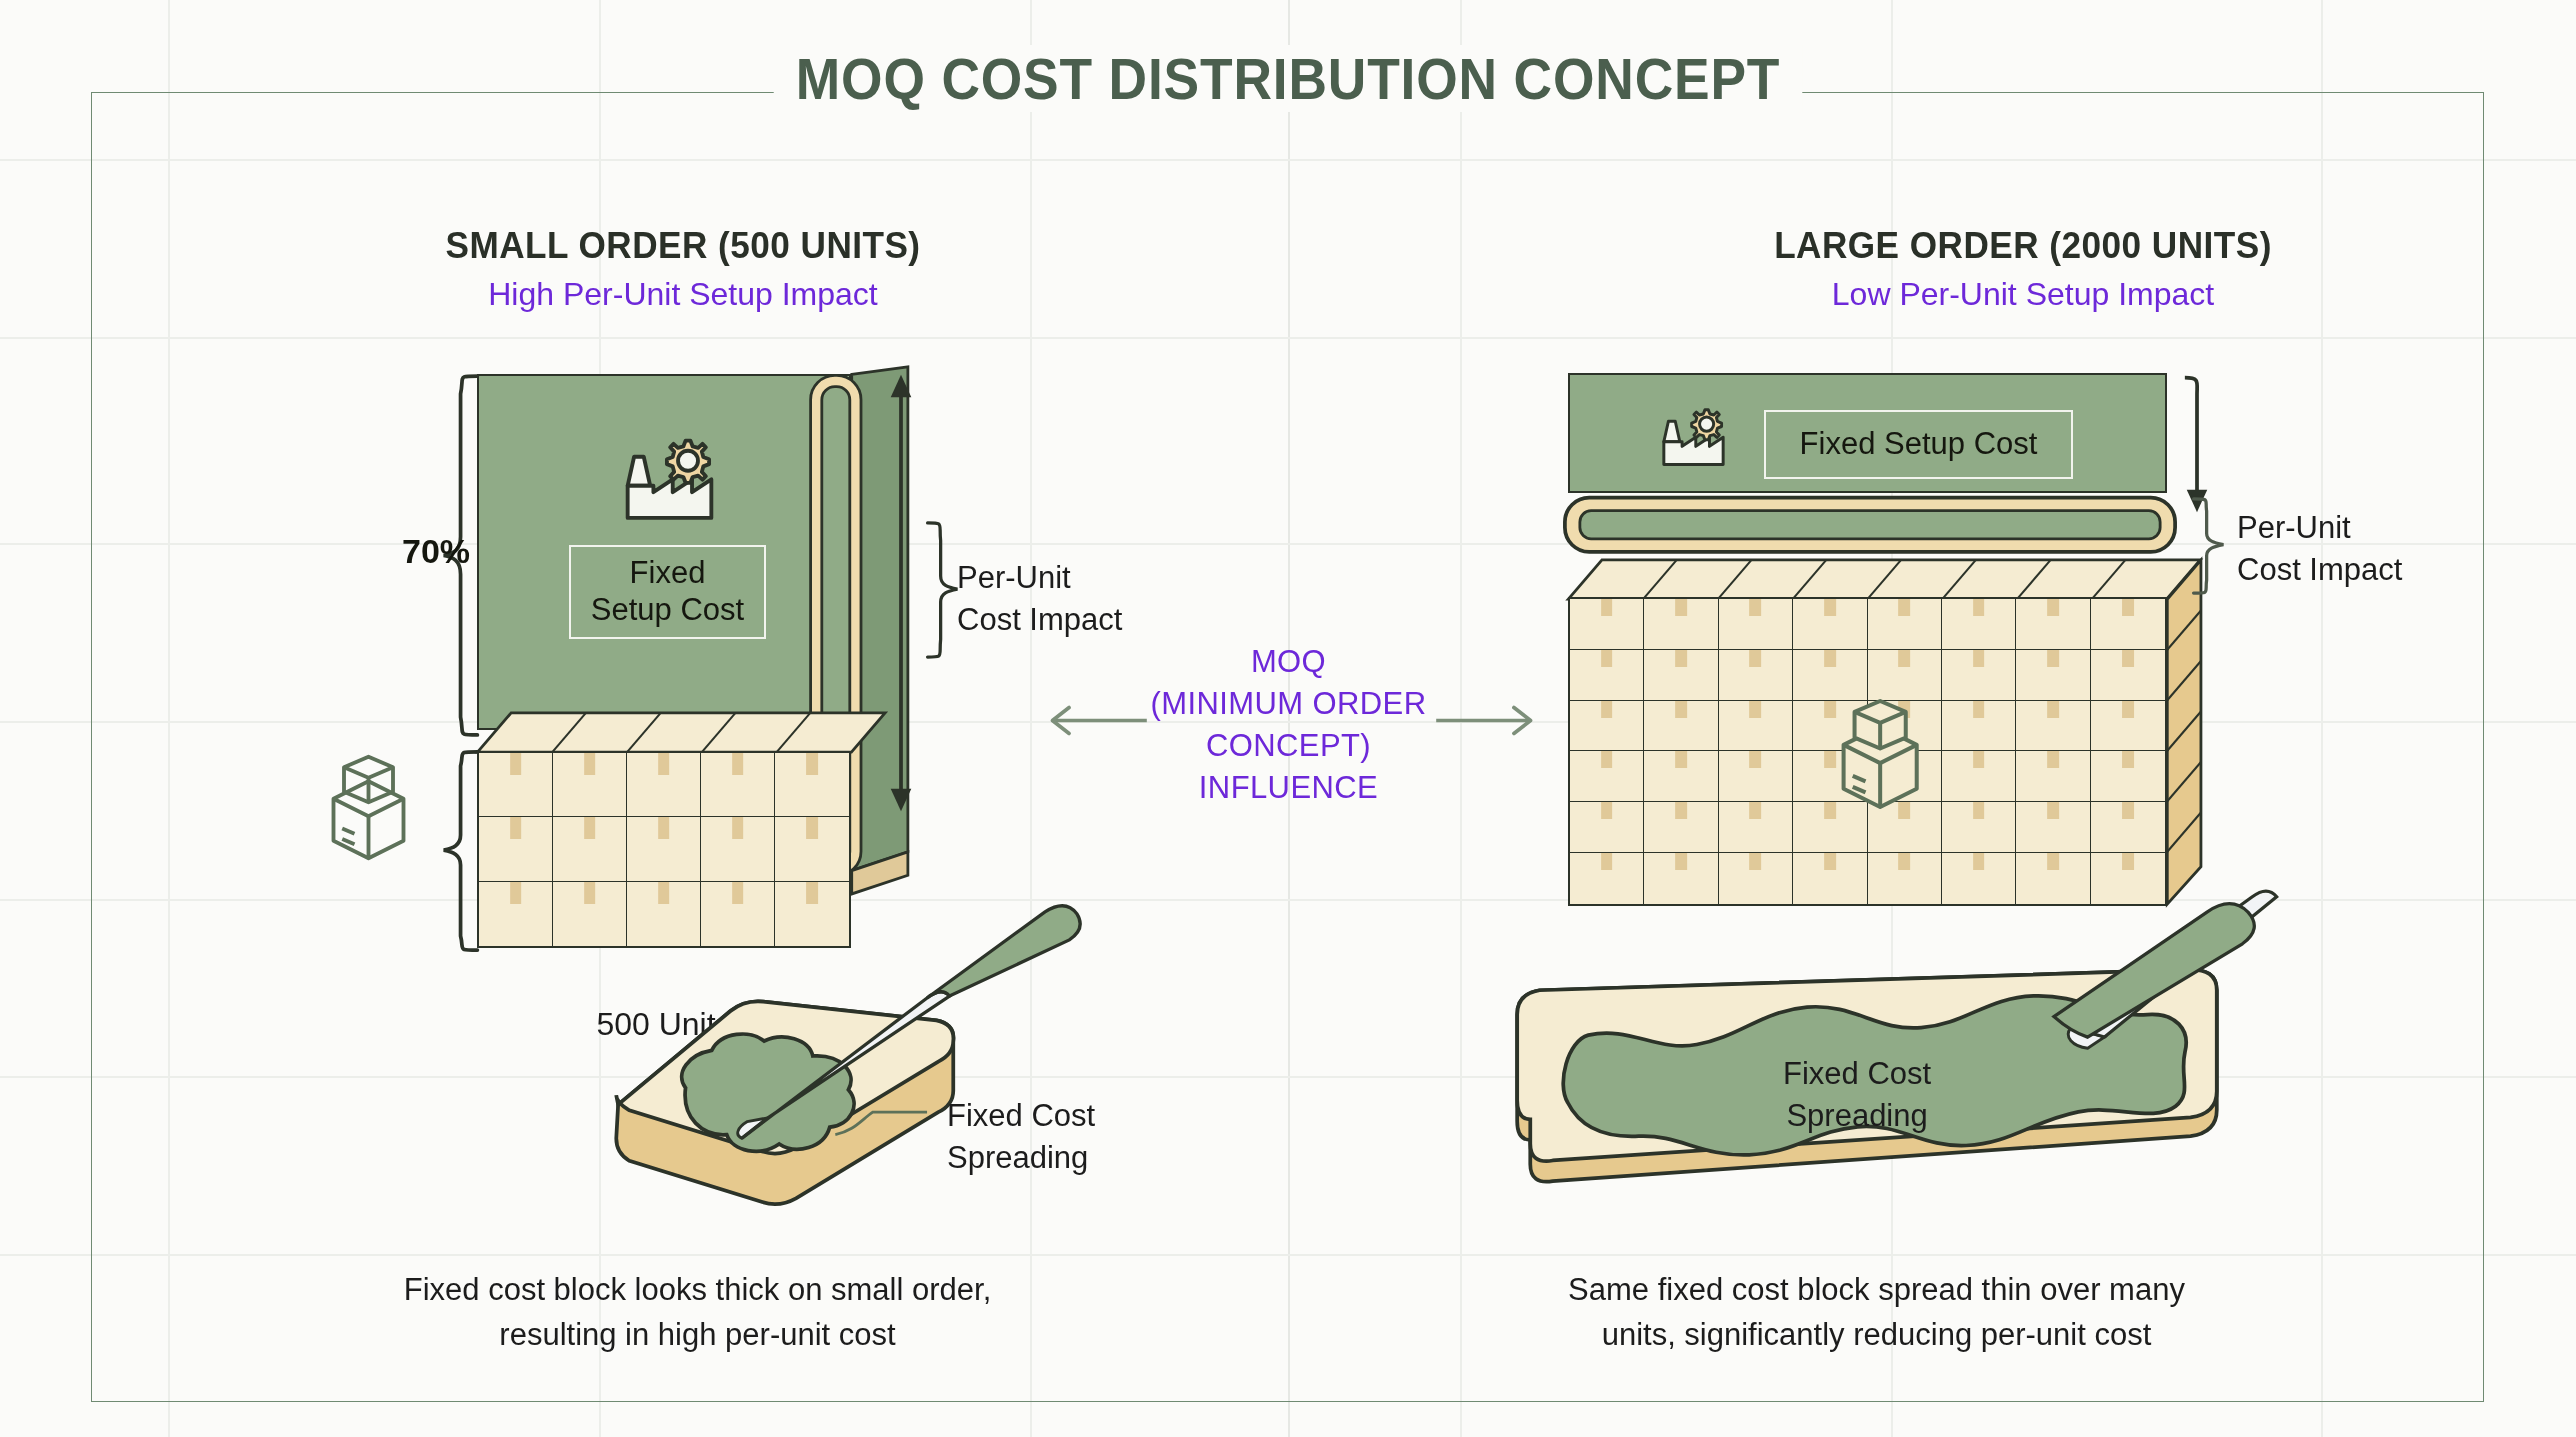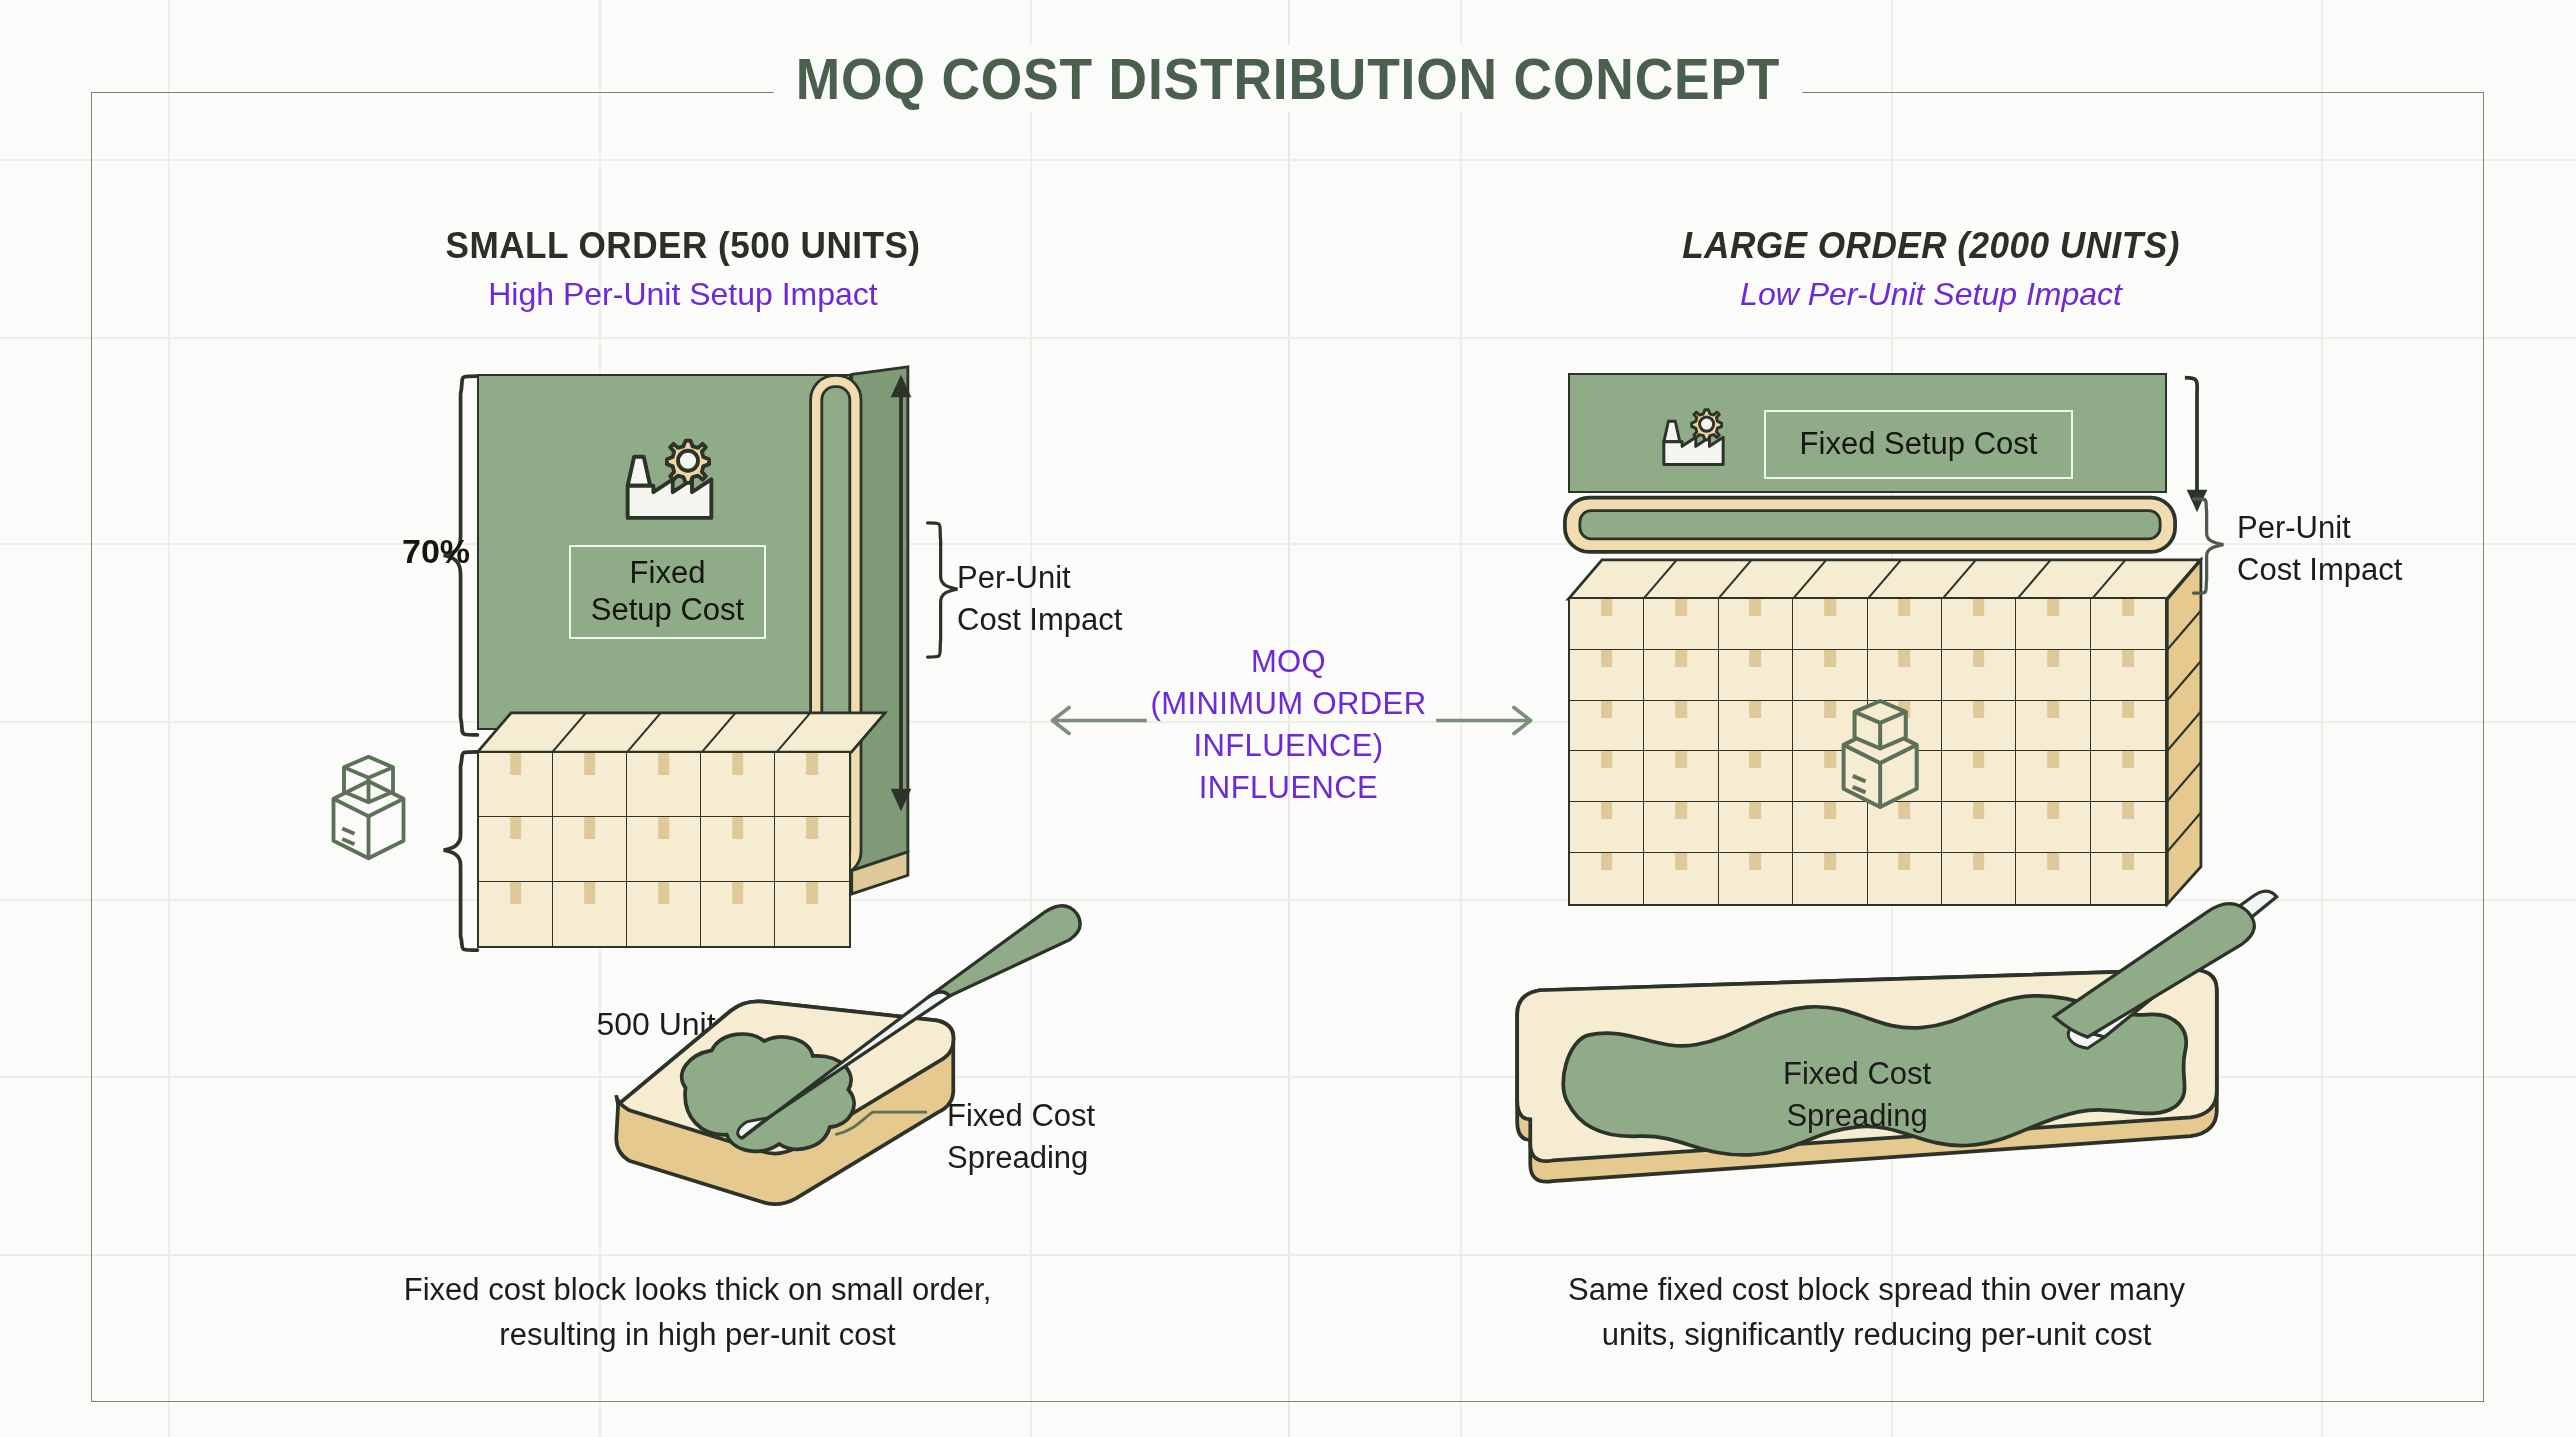--- a/index.html
+++ b/index.html
@@ -231,25 +231,25 @@
     <polyline points="32,6 14,20 32,34" fill="none" stroke="#7d8f7a" stroke-width="4" stroke-linecap="round" stroke-linejoin="round"></polyline>
   </svg>
   <svg style="position:absolute;left:1432px;top:702px;" width="112" height="37" viewBox="0 0 120 40">
     <line x1="4" y1="20" x2="104" y2="20" stroke="#7d8f7a" stroke-width="4"></line>
     <polyline points="88,6 106,20 88,34" fill="none" stroke="#7d8f7a" stroke-width="4" stroke-linecap="round" stroke-linejoin="round"></polyline>
   </svg>
 
   <div id="center-text" style="left:1073px;top:641px;">
     <div>MOQ</div>
     <div>(MINIMUM ORDER</div>
-    <div>INFLUENCE)</div>
+    <div>CONCEPT)</div>
     <div>INFLUENCE</div>
   </div>
 
-  <div class="col-head" style="left:1510px;top:225px;font-style:italic;">
+  <div class="col-head" style="left:1602px;top:225px;">
     <span class="col-title">LARGE ORDER (2000 UNITS)</span>
     <span class="col-sub">Low Per-Unit Setup Impact</span>
   </div>
 
   <div class="green-face" style="left:1568px;top:373px;width:599px;height:120px;"></div>
 
   <svg style="position:absolute;left:1657px;top:403px;" width="73" height="73" viewBox="0 0 64 64">
     <g fill="#f4f6ef" stroke="#2c3329" stroke-width="2.6" stroke-linejoin="round">
       <path d="M6 34 L10 16 L16 16 L20 34 Z"></path>
       <path d="M6 34 L6 54 L58 54 L58 30 L46 38 L46 30 L34 38 L34 30 L22 38 L22 34 Z"></path>

